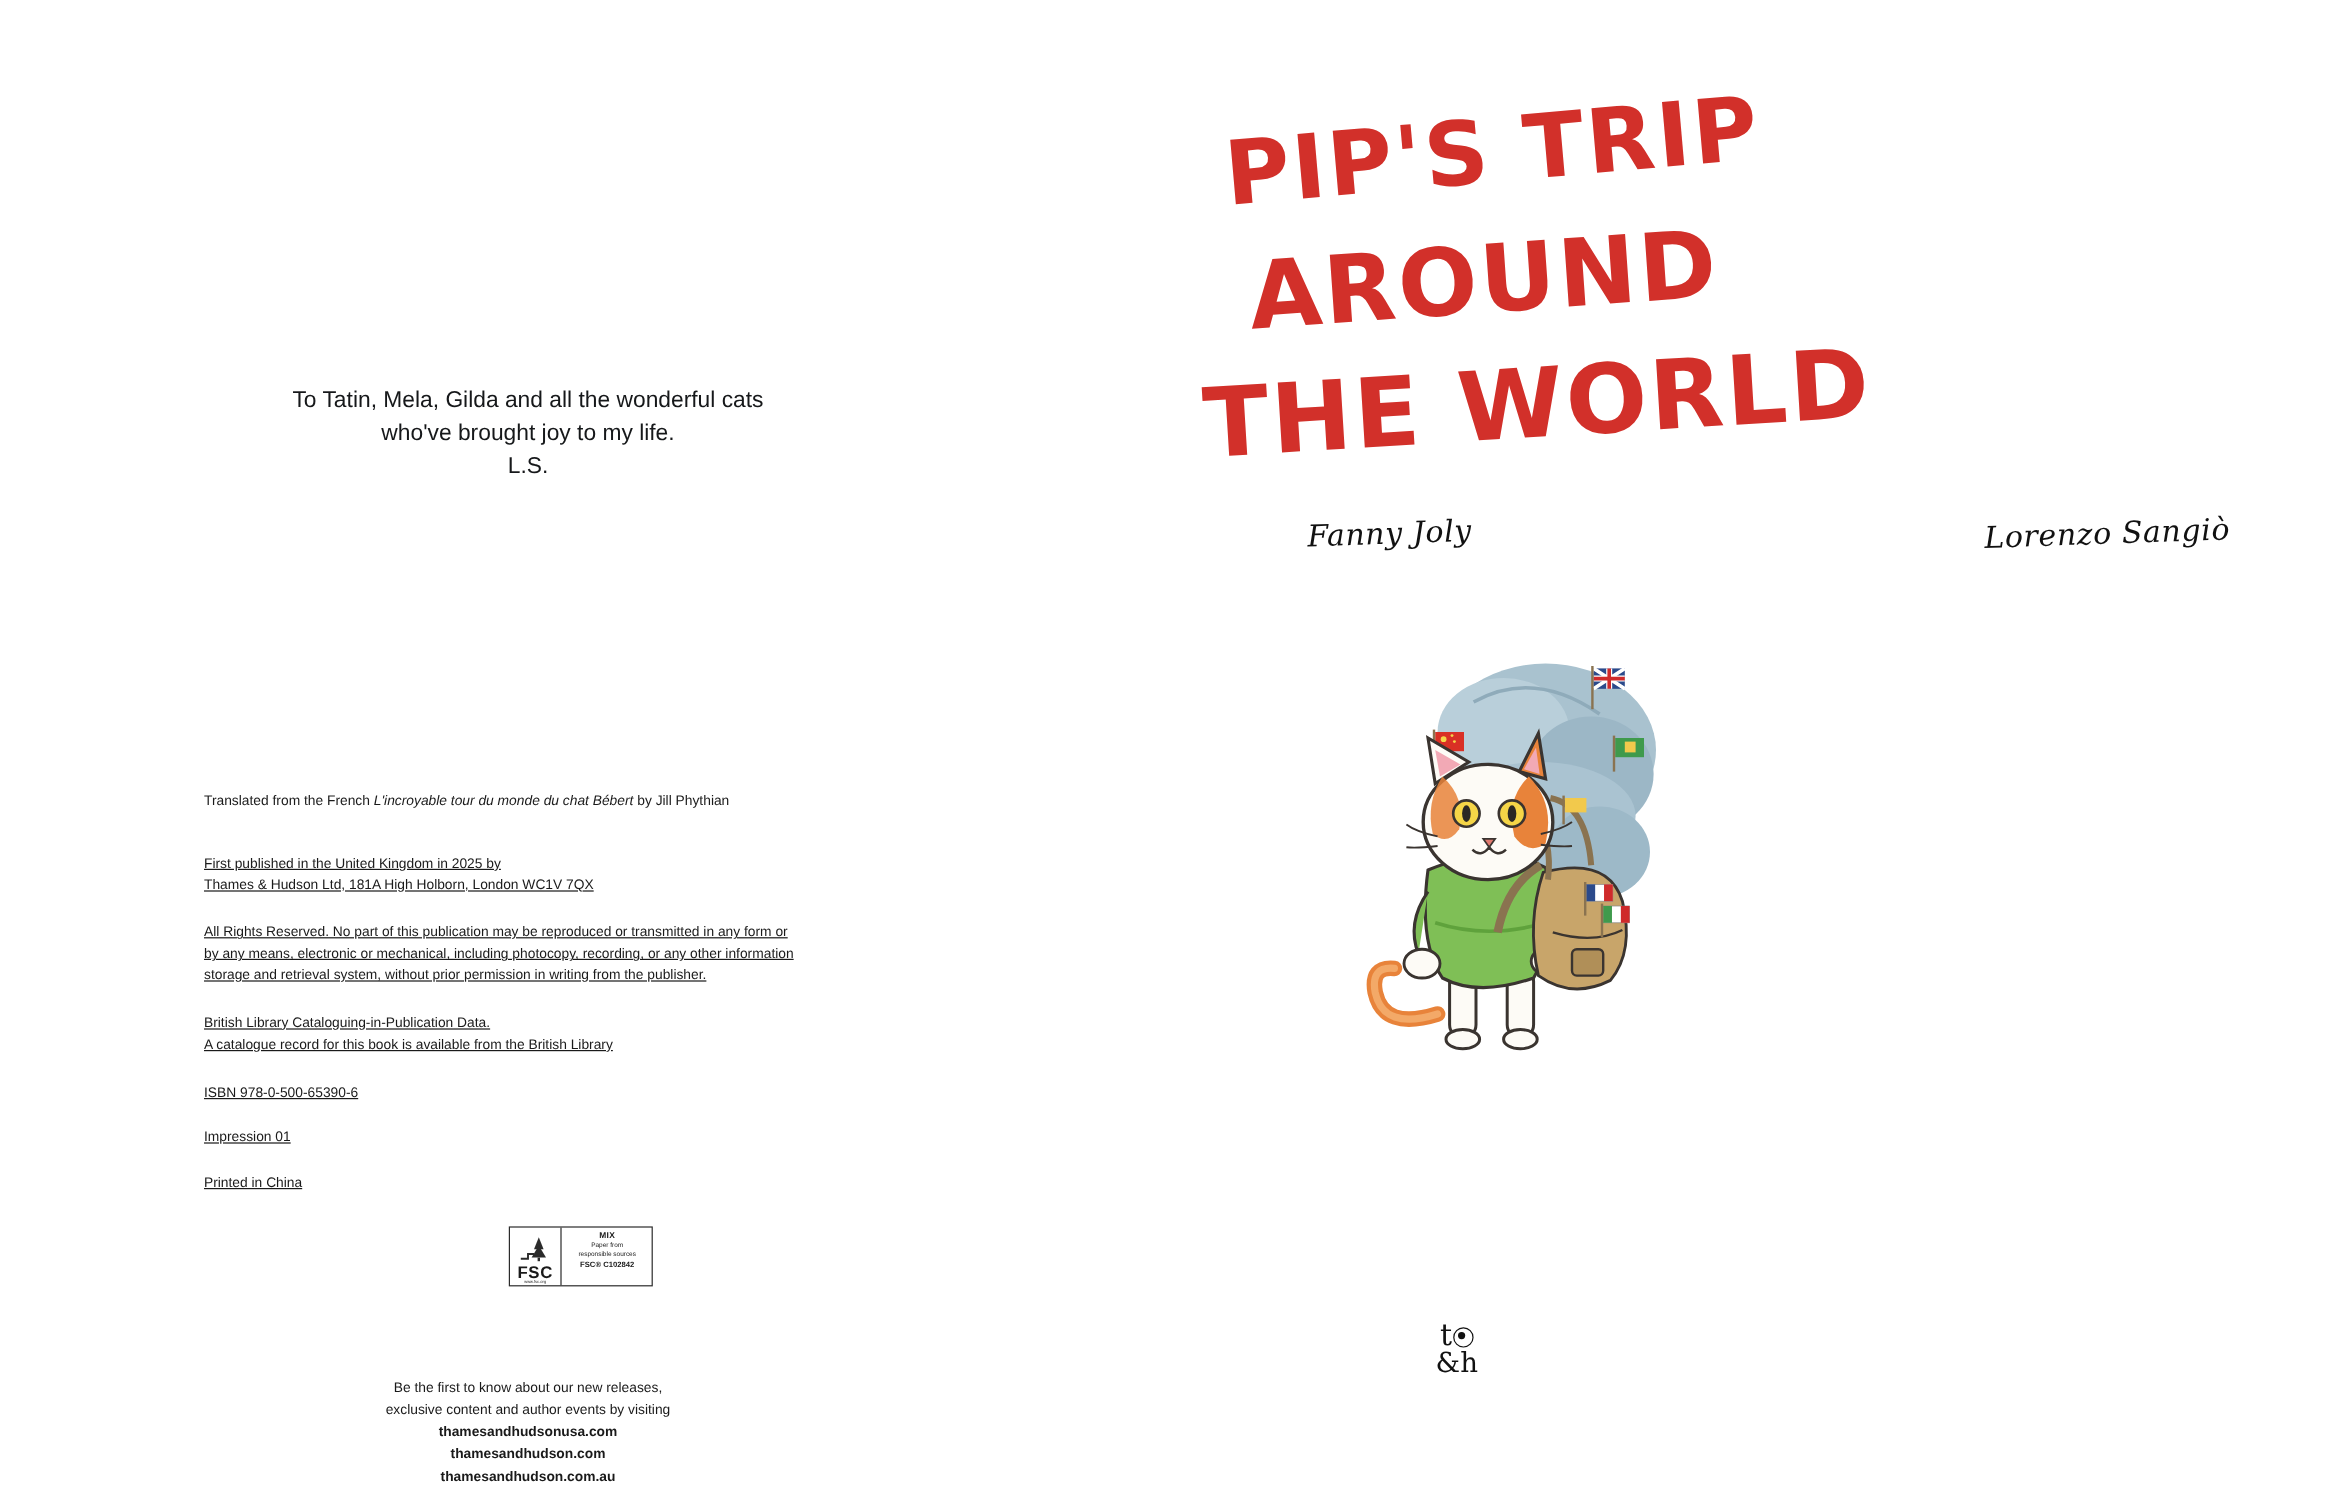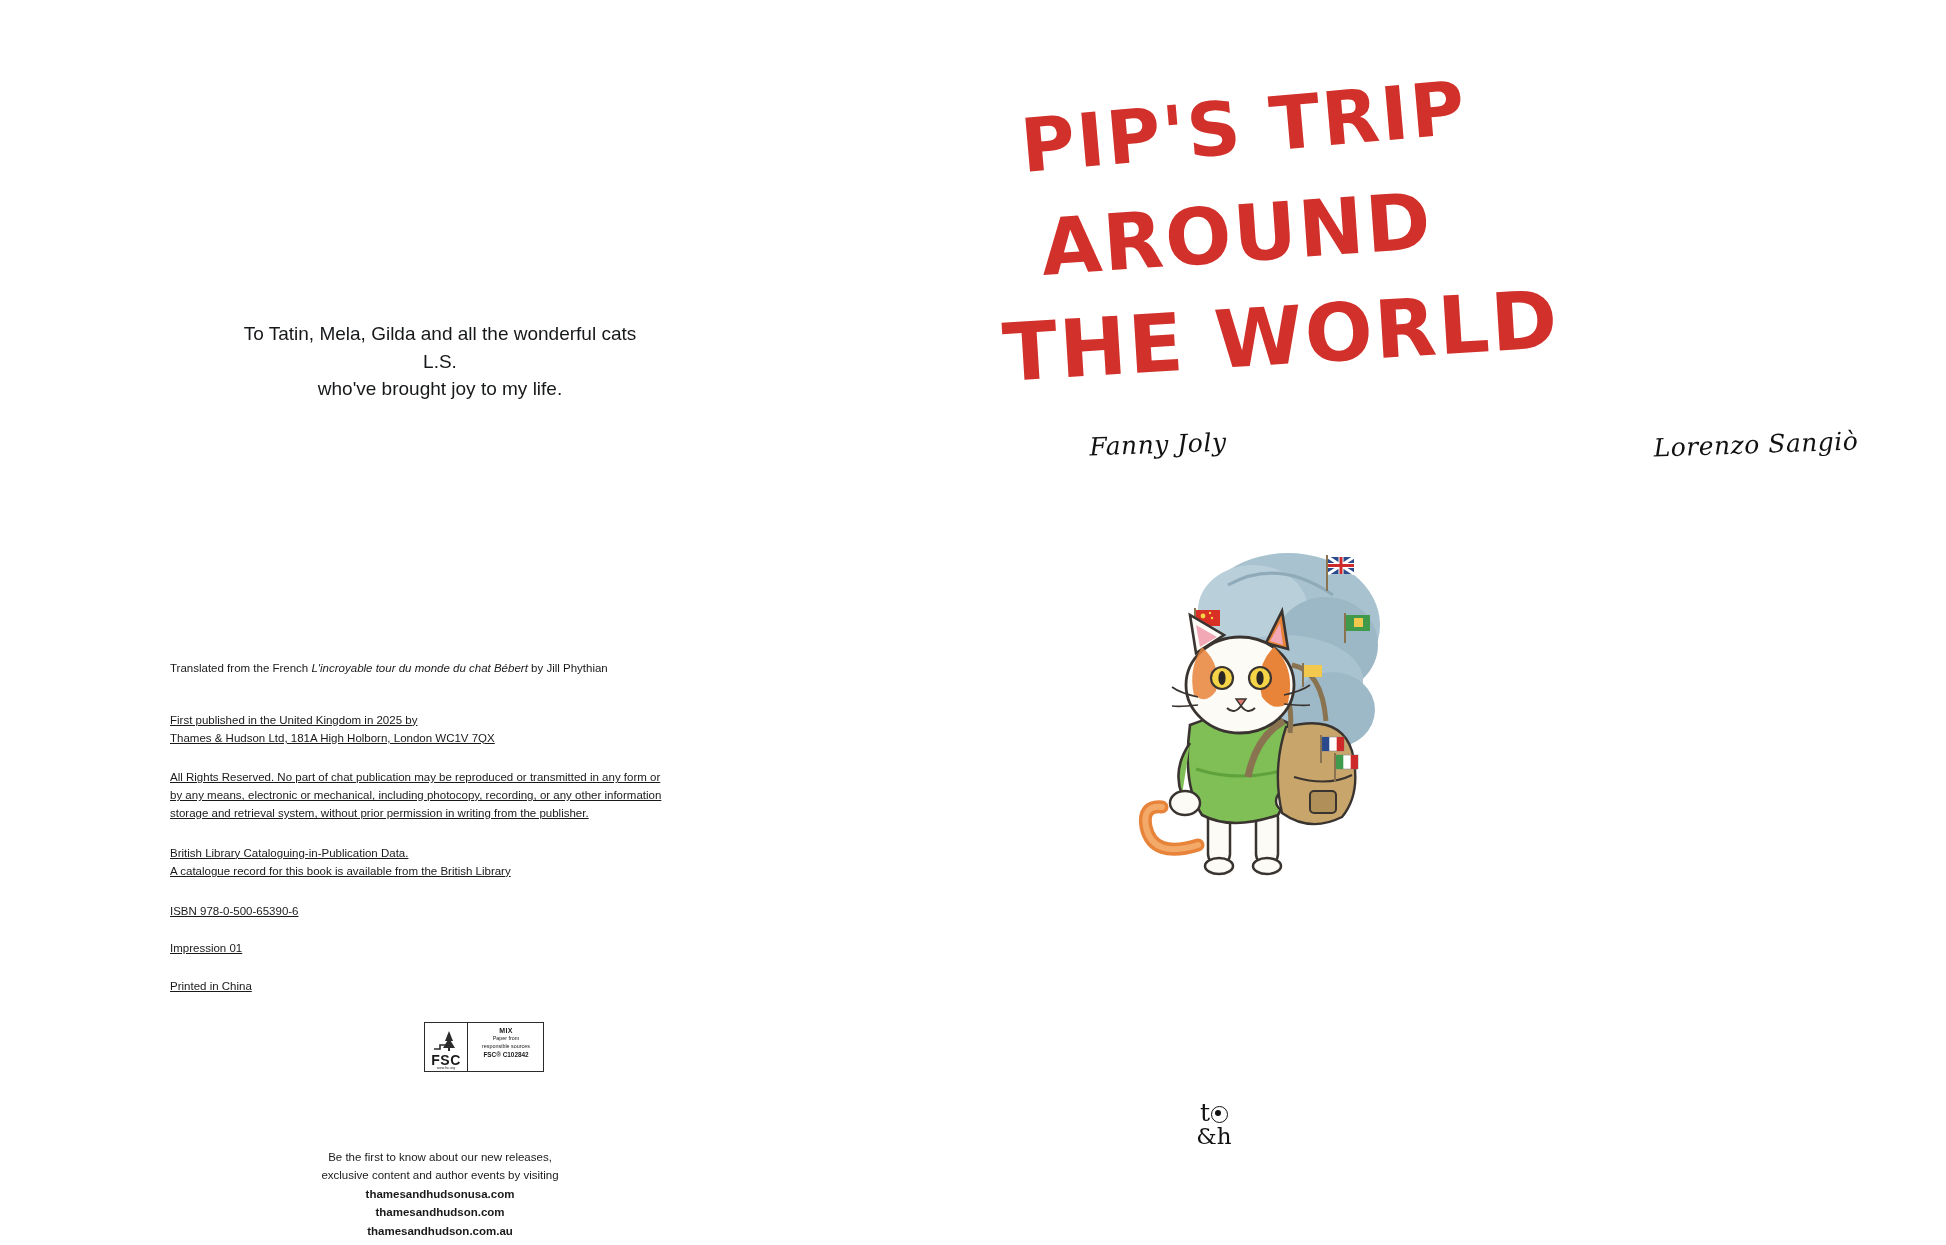--- a/index.html
+++ b/index.html
@@ -233,38 +233,38 @@
 </style>
 </head>
 <body>
 
 <div class="spread">
 
   <div class="left-page">
 
     <div class="dedication">
       <div>To Tatin, Mela, Gilda and all the wonderful cats</div>
+      <div>who've brought joy to my life.</div>
       <div>L.S.</div>
-      <div>who've brought joy to my life.</div>
     </div>
 
     <div class="imprint">
 
       <div class="translated">
         <span>Translated from the French </span><i>L'incroyable tour du monde du chat Bébert</i><span> by Jill Phythian</span>
       </div>
 
       <div class="block">
         <div>First published in the United Kingdom in 2025 by</div>
         <div>Thames &amp; Hudson Ltd, 181A High Holborn, London WC1V 7QX</div>
       </div>
 
 
       <div class="block">
-        <div>All Rights Reserved. No part of chat publication may be reproduced or transmitted in any form or</div>
+        <div>All Rights Reserved. No part of this publication may be reproduced or transmitted in any form or</div>
         <div>by any means, electronic or mechanical, including photocopy, recording, or any other information</div>
         <div>storage and retrieval system, without prior permission in writing from the publisher.</div>
       </div>
 
       <div class="block">
         <div>British Library Cataloguing-in-Publication Data.</div>
         <div>A catalogue record for this book is available from the British Library</div>
       </div>
 
       <div class="block tight">ISBN 978-0-500-65390-6</div>

